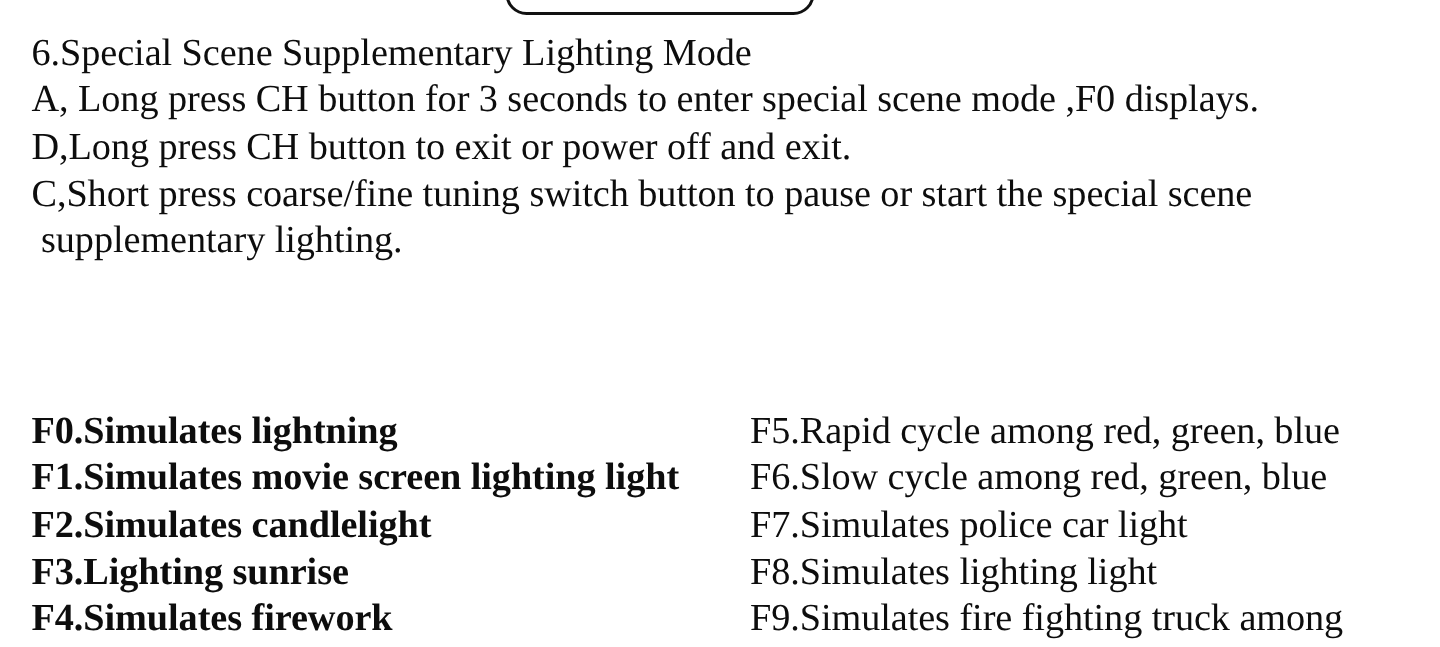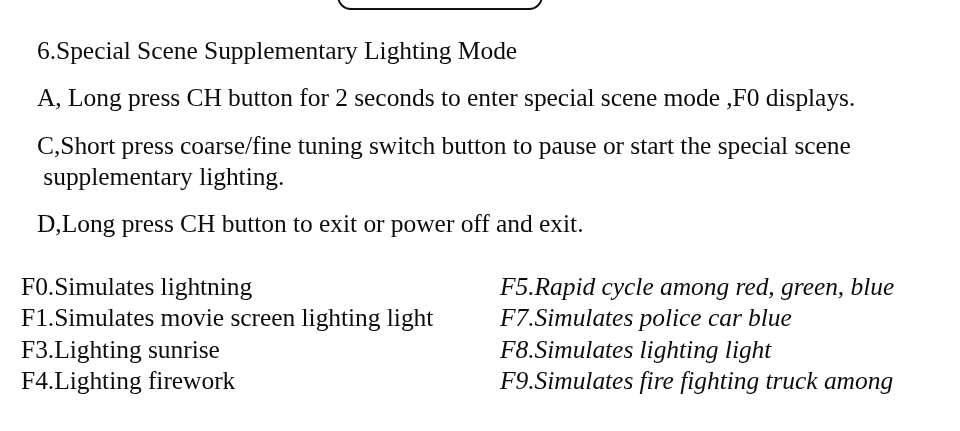--- a/index.html
+++ b/index.html
@@ -36,71 +36,73 @@
     position: absolute;
     left: 21px;
     top: 19px;
     width: 920px;
   }
   .para {
     font-size: 25.5px;
     line-height: 31.3px;
     letter-spacing: -0.05px;
     white-space: pre-wrap;
-    margin: 16px;
+    margin: 0;
   }
   .para.hang {
     text-indent: 0;
   }
 
   
   #scene-list {
     position: absolute;
     left: 21px;
     top: 271px;
     width: 930px;
     display: flex;
     flex-direction: row;
   }
   .scene-col {
     display: flex;
     flex-direction: column;
   }
-  .scene-col.left  { width: 479px; }
-  .scene-col.right { width: 451px; font-style: italic; }
+  .scene-col.left  { width: 479px; font-weight: bold; }
+  .scene-col.right { width: 451px; }
   .scene-item {
     font-size: 25.5px;
     line-height: 31.3px;
     letter-spacing: -0.05px;
     white-space: nowrap;
   }
 </style>
 </head>
 <body>
 
 <div id="page">
 
   <div id="top-shape"></div>
 
   <div id="instructions">
     <div class="para">6.Special Scene Supplementary Lighting Mode</div>
-    <div class="para">A, Long press CH button for 2 seconds to enter special scene mode ,F0 displays.</div>
+    <div class="para">A, Long press CH button for 3 seconds to enter special scene mode ,F0 displays.</div>
+    <div class="para">D,Long press CH button to exit or power off and exit.</div>
     <div class="para hang">C,Short press coarse/fine tuning switch button to pause or start the special scene
  supplementary lighting.</div>
-    <div class="para">D,Long press CH button to exit or power off and exit.</div>
   </div>
 
   <div id="scene-list">
     <div class="scene-col left">
       <div class="scene-item">F0.Simulates lightning</div>
       <div class="scene-item">F1.Simulates movie screen lighting light</div>
+      <div class="scene-item">F2.Simulates candlelight</div>
       <div class="scene-item">F3.Lighting sunrise</div>
-      <div class="scene-item">F4.Lighting firework</div>
+      <div class="scene-item">F4.Simulates firework</div>
     </div>
     <div class="scene-col right">
       <div class="scene-item">F5.Rapid cycle among red, green, blue</div>
-      <div class="scene-item">F7.Simulates police car blue</div>
+      <div class="scene-item">F6.Slow cycle among red, green, blue</div>
+      <div class="scene-item">F7.Simulates police car light</div>
       <div class="scene-item">F8.Simulates lighting light</div>
       <div class="scene-item">F9.Simulates fire fighting truck among</div>
     </div>
   </div>
 
 </div>
 
 </body></html>

